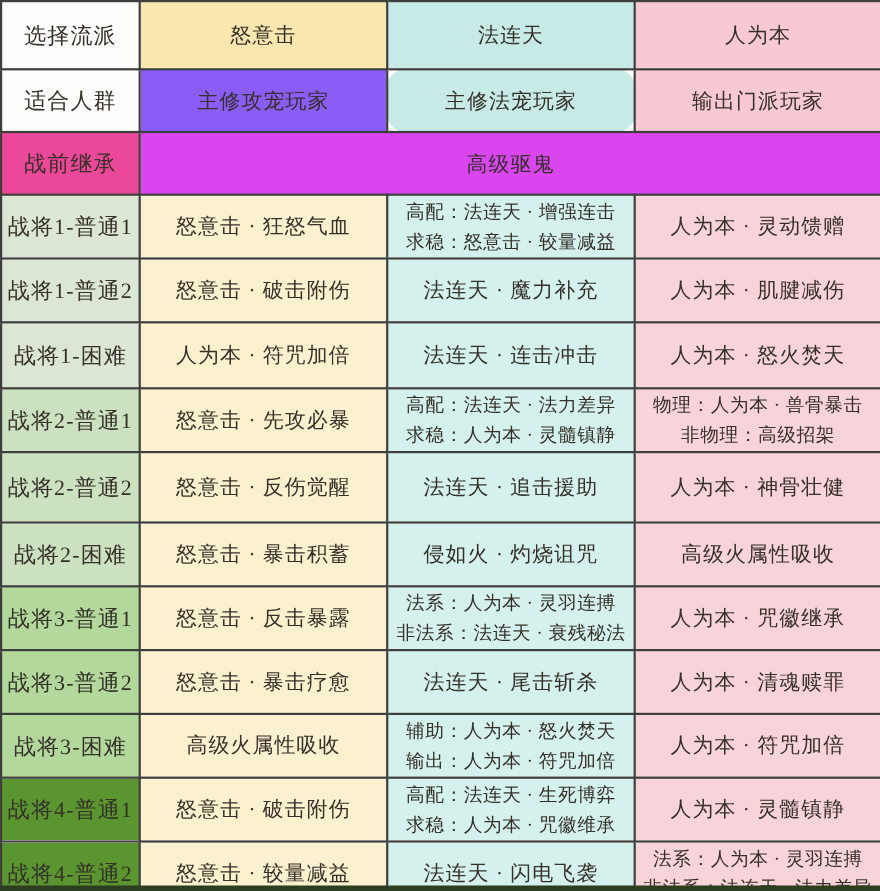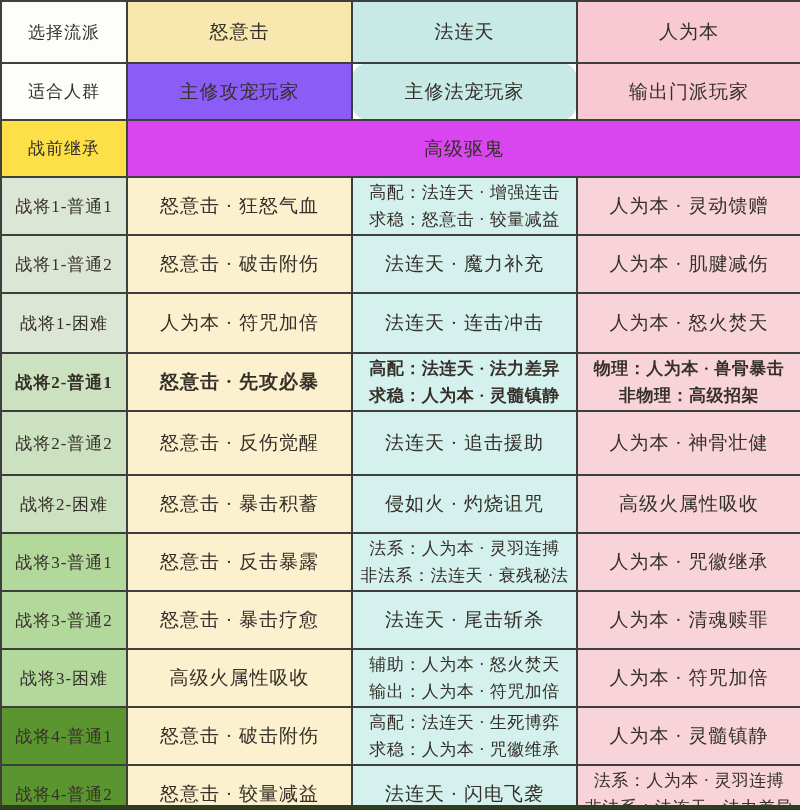--- a/index.html
+++ b/index.html
@@ -17,21 +17,21 @@
     width:800px;
   }
   table.guide td {
     border:2px solid #3e3e3c;
     text-align:center;
     vertical-align:middle;
     padding:0 4px;
     overflow:hidden;
   }
   td.label-cell {
-    font-size:17px;
+    font-size:20px;
     letter-spacing:1px;
     white-space:nowrap;
   }
   td.cell { font-size:19px; letter-spacing:1px; }
   td.cell.small {
     font-size:17px;
     letter-spacing:0.5px;
     line-height:1.6;
   }
   .bottom-strip {
@@ -71,21 +71,21 @@
             <div>主修攻宠玩家</div>
           </td>
           <td class="cell" style="background: rgb(199, 234, 230); border-radius: 16px;">
             <div>主修法宠玩家</div>
           </td>
           <td class="cell" style="background: rgb(248, 201, 211); margin-top: 16px;">
             <div>输出门派玩家</div>
           </td>
         </tr>
         <tr style="height: 57px;">
-          <td class="label-cell" style="background: #fde047; margin-left: 20px;">战前继承</td>
+          <td class="label-cell" style="background: #ec4899; margin-left: 20px;">战前继承</td>
           <td class="cell" colspan="3" style="background: #d946ef;">
             <div>高级驱鬼</div>
           </td>
         </tr>
         <tr style="height: 58px;">
           <td class="label-cell" style="background: rgb(220, 230, 213);">战将1-普通1</td>
           <td class="cell" style="background: rgb(252, 241, 206);">
             <div>怒意击 · 狂怒气血</div>
           </td>
           <td class="cell small" style="background: rgb(213, 241, 237);">
@@ -113,21 +113,21 @@
           <td class="cell" style="background: rgb(252, 241, 206);">
             <div>人为本 · 符咒加倍</div>
           </td>
           <td class="cell" style="background: rgb(213, 241, 237);">
             <div>法连天 · 连击冲击</div>
           </td>
           <td class="cell" style="background: rgb(249, 211, 218);">
             <div>人为本 · 怒火焚天</div>
           </td>
         </tr>
-        <tr style="height: 58px; font-weight: bold;">
+        <tr style="height: 58px;">
           <td class="label-cell" style="background: rgb(204, 225, 191);">战将2-普通1</td>
           <td class="cell" style="background: rgb(252, 241, 206);">
             <div>怒意击 · 先攻必暴</div>
           </td>
           <td class="cell small" style="background: rgb(213, 241, 237);">
             <div>高配：法连天 · 法力差异</div>
             <div>求稳：人为本 · 灵髓镇静</div>
           </td>
           <td class="cell small" style="background: rgb(249, 211, 218);">
             <div>物理：人为本 · 兽骨暴击</div>

